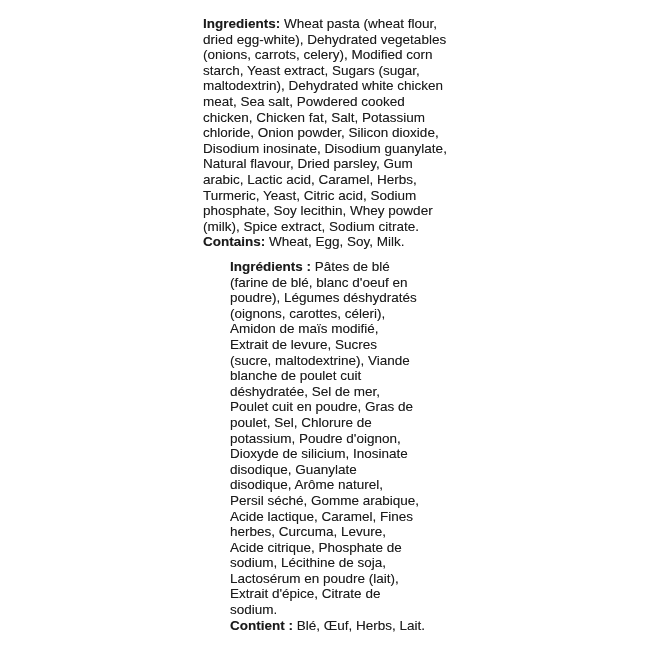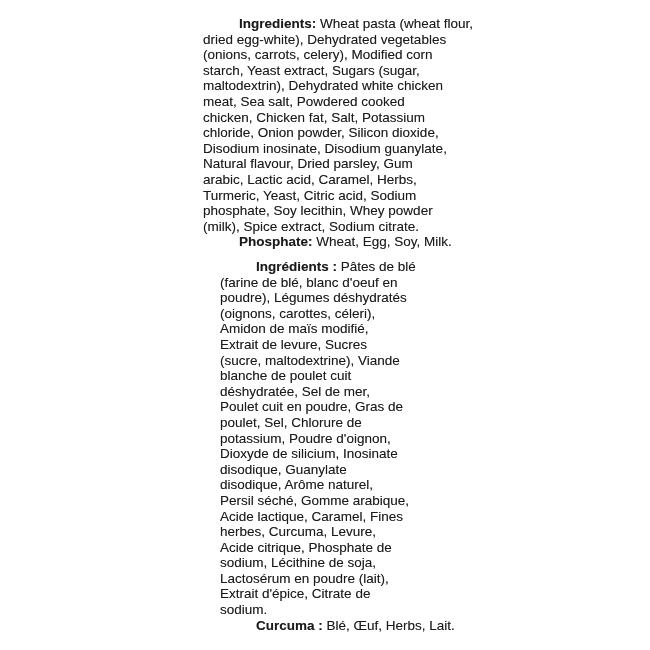--- a/index.html
+++ b/index.html
@@ -19,29 +19,28 @@
     position: absolute;
     white-space: pre-line;
     font-size: 13.5px;
     line-height: 15.6px;
     color: #1b1b1b;
     letter-spacing: 0px;
     text-shadow: 0 0 0.4px rgba(50,50,50,0.45);
   }
   .block .b {
     font-weight: 700;
-    margin-left: 36px;
   }
   .block-en {
     left: 203px;
     top: 16px;
     max-width: 280px;
   }
   .block-fr {
-    left: 220px;
+    left: 230px;
     top: 259px;
     max-width: 240px;
   }
 </style>
 </head>
 <body>
 
 <div class="canvas">
   <div class="block block-en"><span class="b">Ingredients:</span><span> Wheat pasta (wheat flour,
 dried egg-white), Dehydrated vegetables
@@ -50,21 +49,21 @@
 maltodextrin), Dehydrated white chicken
 meat, Sea salt, Powdered cooked
 chicken, Chicken fat, Salt, Potassium
 chloride, Onion powder, Silicon dioxide,
 Disodium inosinate, Disodium guanylate,
 Natural flavour, Dried parsley, Gum
 arabic, Lactic acid, Caramel, Herbs,
 Turmeric, Yeast, Citric acid, Sodium
 phosphate, Soy lecithin, Whey powder
 (milk), Spice extract, Sodium citrate.
-</span><span class="b">Phosphate:</span><span> Wheat, Egg, Soy, Milk.</span></div>
+</span><span class="b">Contains:</span><span> Wheat, Egg, Soy, Milk.</span></div>
   <div class="block block-fr"><span class="b">Ingrédients :</span><span> Pâtes de blé
 (farine de blé, blanc d'oeuf en
 poudre), Légumes déshydratés
 (oignons, carottes, céleri),
 Amidon de maïs modifié,
 Extrait de levure, Sucres
 (sucre, maltodextrine), Viande
 blanche de poulet cuit
 déshydratée, Sel de mer,
 Poulet cuit en poudre, Gras de
@@ -74,14 +73,14 @@
 disodique, Guanylate
 disodique, Arôme naturel,
 Persil séché, Gomme arabique,
 Acide lactique, Caramel, Fines
 herbes, Curcuma, Levure,
 Acide citrique, Phosphate de
 sodium, Lécithine de soja,
 Lactosérum en poudre (lait),
 Extrait d'épice, Citrate de
 sodium.
-</span><span class="b">Curcuma :</span><span> Blé, Œuf, Herbs, Lait.</span></div>
+</span><span class="b">Contient :</span><span> Blé, Œuf, Herbs, Lait.</span></div>
 </div>
 
 </body></html>

